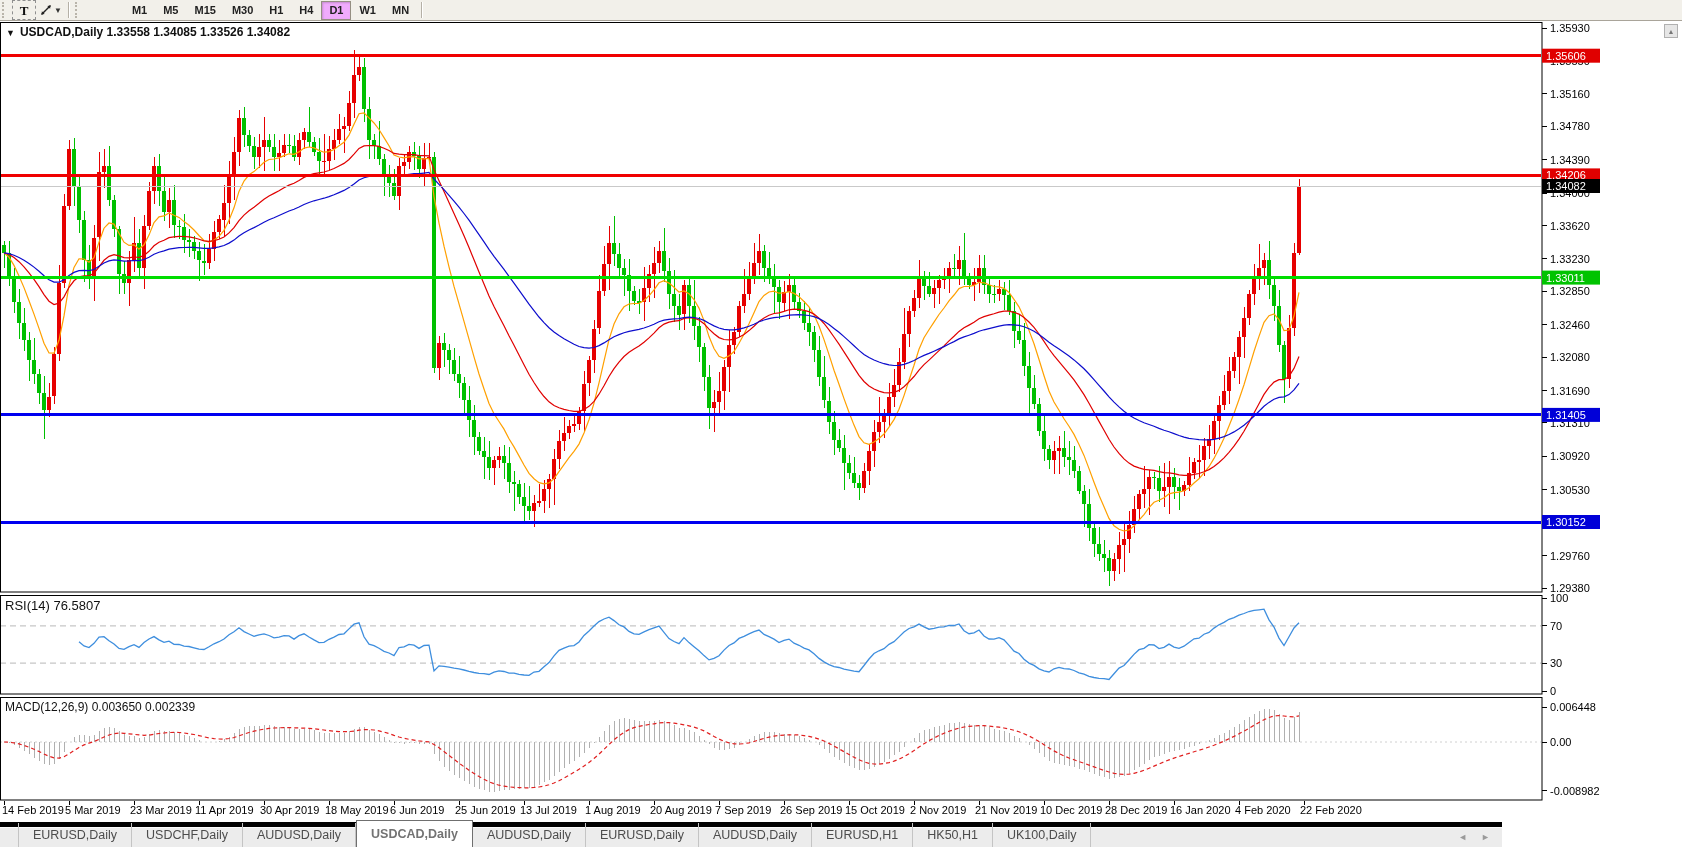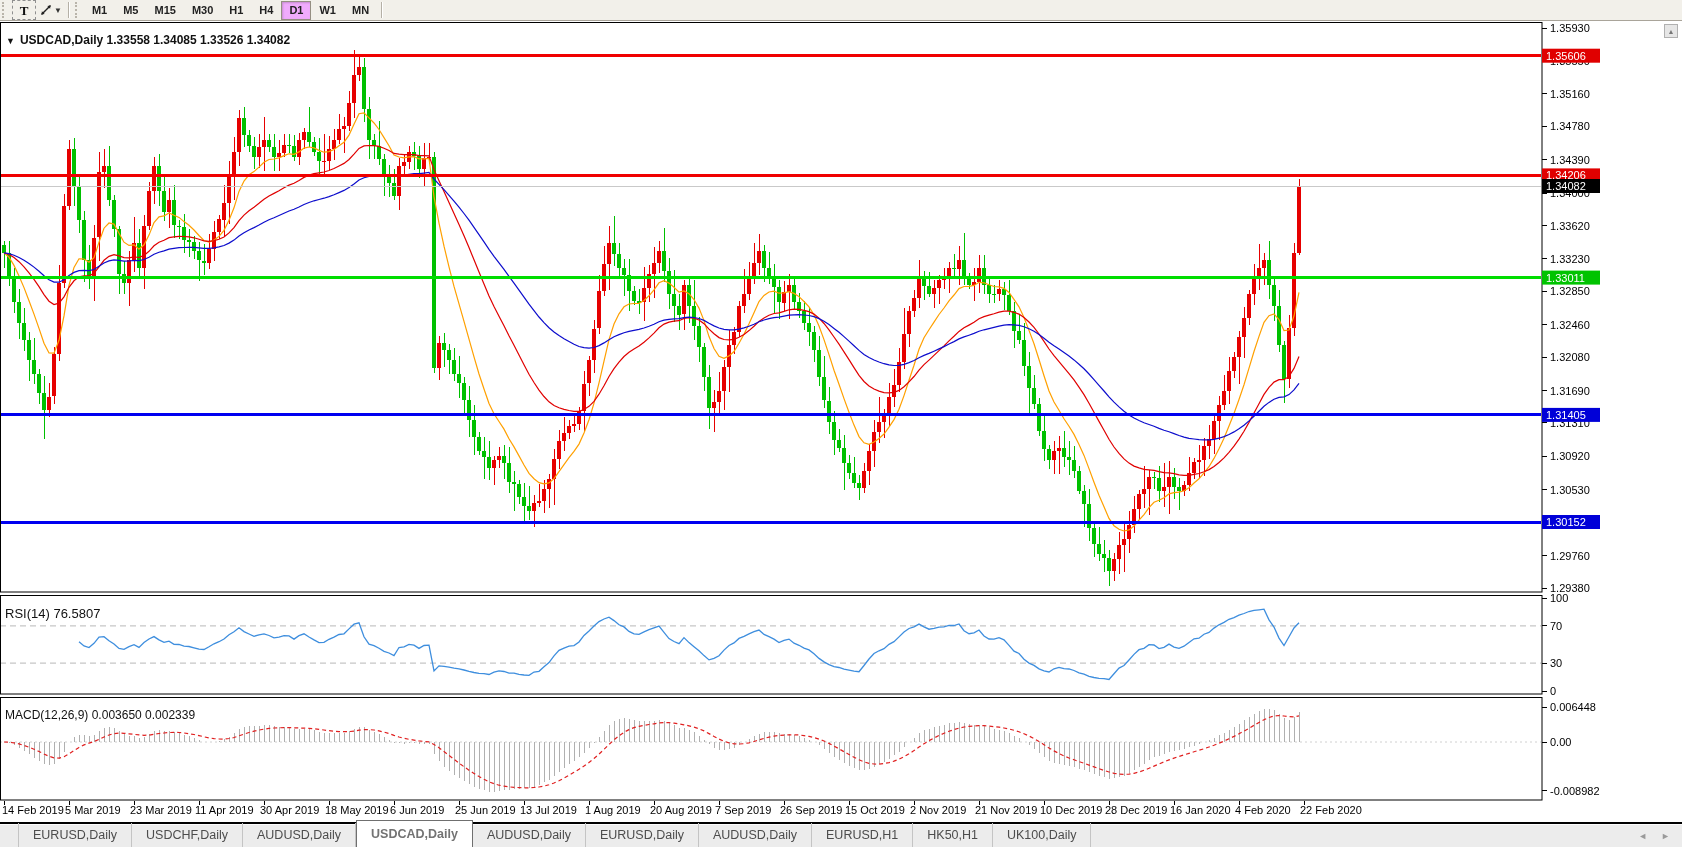--- a/index.html
+++ b/index.html
@@ -13,30 +13,30 @@
   .tool-btn.dashed{border:1px dashed #8f8f8f;}
   .t-glyph{font-family:"Liberation Serif",serif;font-size:13px;font-weight:bold;color:#111;line-height:1;}
   .caret{font-size:8px;color:#333;margin-left:1px;}
   .vsep{width:1px;height:16px;background:#b5b0a6;margin:0 4px;box-shadow:1px 0 0 #fff;}
   .tf-btn{height:17px;padding:0 7px;display:flex;align-items:center;justify-content:center;
     font-size:11px;font-weight:bold;color:#222;border:1px solid transparent;cursor:pointer;}
   .tf-btn.active{background:#f0abfc;border:1px solid #958f82;box-shadow:inset 1px 1px 2px rgba(0,0,0,.18);}
   
   #cv{position:absolute;left:0;top:21px;}
   svg text{font-family:"Liberation Sans",sans-serif;font-size:11px;fill:#000;}
-  .overlay-label{position:absolute;font-size:12px;color:#111;white-space:nowrap;pointer-events:none;margin-top:8px;}
+  .overlay-label{position:absolute;font-size:12px;color:#111;white-space:nowrap;pointer-events:none;}
   #chart-title{left:6px;top:25px;font-weight:bold;}
   #chart-title .dd{font-size:9px;margin-right:5px;color:#111;}
   #rsi-label{left:5px;top:598px;font-size:13px;}
   #macd-label{left:5px;top:700px;font-size:12px;}
   #corner-widget{position:absolute;right:4px;top:24px;width:12px;height:12px;background:#e6e6e6;
     border:1px solid #b0b0b0;font-size:7px;color:#777;display:flex;align-items:center;justify-content:center;cursor:pointer;}
   
-  #tabbar{position:absolute;left:0;bottom:0;width:1682px;height:25px;background:#ececec;
-    border-top:2px solid #000000;box-shadow:inset 0 1px 0 #fbfbfb;display:flex;align-items:flex-end;box-sizing:border-box;}
+  #tabbar{position:absolute;left:0;bottom:0;width:1502px;height:25px;background:#ececec;
+    border-top:5px solid #000000;box-shadow:inset 0 1px 0 #fbfbfb;display:flex;align-items:flex-end;box-sizing:border-box;}
   #tabs{display:flex;align-items:flex-end;padding-left:18px;height:100%;}
   .tab{height:24px;display:flex;align-items:center;padding:0 14px;font-size:12.5px;color:#4c4c4c;
     border-right:1px solid #c4c4c4;cursor:pointer;white-space:nowrap;box-sizing:border-box;}
   .tab:first-child{border-left:1px solid #c4c4c4;}
   .tab.active{background:#fff;border:1px solid #6f6f6f;border-bottom:none;height:27px;
     font-weight:bold;color:#737373;position:relative;z-index:2;}
   #tab-nav{margin-left:auto;display:flex;align-items:center;gap:14px;padding-right:12px;height:100%;}
   .nav-arrow{font-size:9px;color:#9a9a9a;cursor:pointer;}
 </style>
 </head>
@@ -53,21 +53,21 @@
       <svg width="14" height="14" viewBox="0 0 14 14">
         <path d="M2.5 11.5 L7 7" stroke="#222" stroke-width="1.4" fill="none"></path>
         <path d="M11.5 2.5 L7 7" stroke="#222" stroke-width="1.4" fill="none"></path>
         <path d="M11.5 2.5 l-3.2 0.4 2.8 2.8 z" fill="#222"></path>
         <path d="M2.5 11.5 l3.2 -0.4 -2.8 -2.8 z" fill="#222"></path>
       </svg>
       <span class="caret">▼</span>
     </span>
     <span class="vsep"></span>
     <span class="grip"></span>
-    <span id="tf-group" style="display:flex;align-items:center;">
+    <span id="tf-group" style="display:flex;align-items:center;margin-left:40px;">
         <span class="tf-btn">M1</span>
         <span class="tf-btn">M5</span>
         <span class="tf-btn">M15</span>
         <span class="tf-btn">M30</span>
         <span class="tf-btn">H1</span>
         <span class="tf-btn">H4</span>
         <span class="tf-btn active">D1</span>
         <span class="tf-btn">W1</span>
         <span class="tf-btn">MN</span>
       </span>

